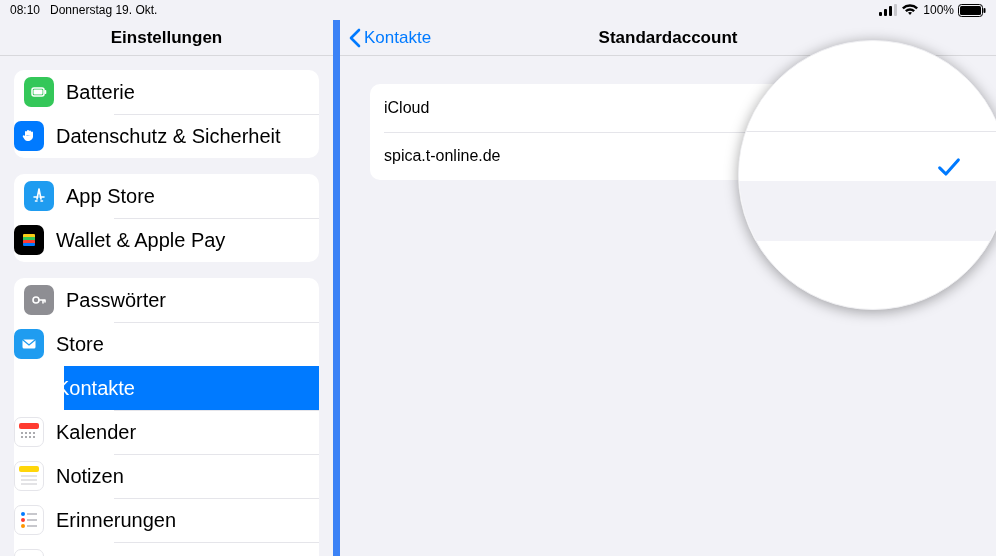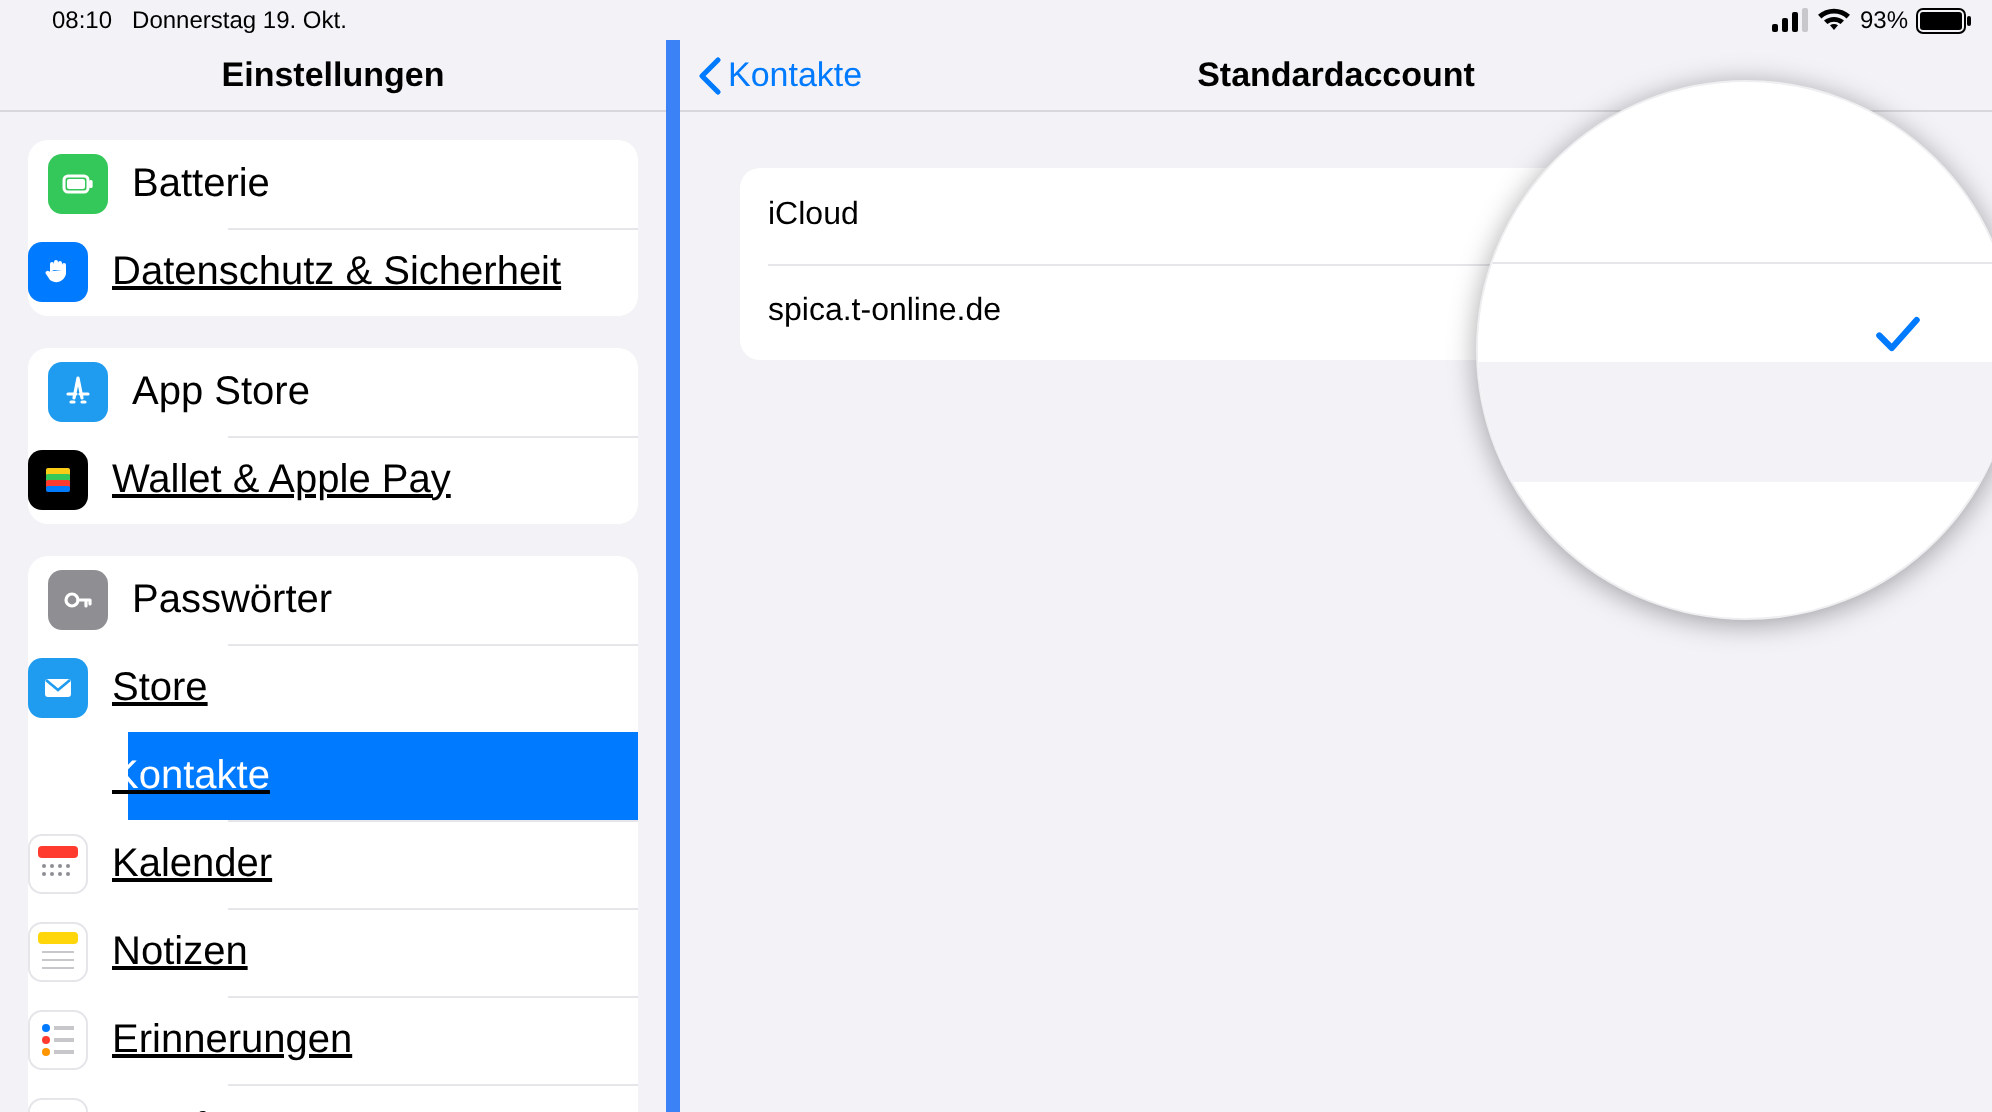--- a/index.html
+++ b/index.html
@@ -1,32 +1,32 @@
 <!DOCTYPE html>
 <html><head>
   <meta charset="utf-8">
   <style>
     * { margin:0; padding:0; box-sizing:border-box; font-family:-apple-system,BlinkMacSystemFont,"Helvetica Neue",Arial,sans-serif; -webkit-font-smoothing:antialiased; }
     html,body{width:996px;height:556px;overflow:hidden;background:#f2f2f7;}
     .root{display:flex;flex-direction:column;width:100%;height:100%;}
-    .statusbar{height:20px;display:flex;align-items:center;justify-content:space-between;padding:0 10px;font-size:12px;font-weight:500;background:#f2f2f7;margin-left:16px;}
+    .statusbar{height:20px;display:flex;align-items:center;justify-content:space-between;padding:0 10px;font-size:12px;font-weight:500;background:#f2f2f7;}
     .sb-left{display:flex;gap:10px;align-items:center;}
     .sb-right{display:flex;gap:4px;align-items:center;}
     .content{flex:1;display:flex;min-height:0;}
     
     .sidebar{width:340px;background:#f2f2f7;border-right:7px solid #3b82f6;display:flex;flex-direction:column;}
     .sb-title{height:36px;display:flex;align-items:center;justify-content:center;font-size:17px;font-weight:600;border-bottom:1px solid #d8d8dc;}
     .sb-scroll{flex:1;overflow-y:auto;padding:6px 14px 12px;}
     .group{background:#fff;border-radius:10px;overflow:hidden;margin-top:16px;}
     .group:first-child{margin-top:8px;}
     .row{display:flex;align-items:center;height:44px;padding-left:10px;cursor:pointer;}
     .row + .row{border-top:1px solid #e5e5ea;margin-left:50px;padding-left:0;}
     .row + .row .icon{margin-left:-50px;}
     .group .row{border-top:none;}
-    .group .row:not(:first-child){position:relative;text-decoration:underline;}
+    .group .row:not(:first-child){position:relative;}
     .group .row:not(:first-child)::before{content:"";position:absolute;left:50px;right:0;top:0;height:1px;background:#e5e5ea;}
     .icon{width:30px;height:30px;border-radius:7px;margin:0 12px 0 0;display:flex;align-items:center;justify-content:center;flex-shrink:0;color:#fff;}
     .row span.label{font-size:20px;color:#000;}
     .row.sel{background:#007aff;}
     .row.sel span.label{color:#fff;}
     .row.sel::before{display:none;}
     
     .detail{flex:1;background:#f2f2f7;display:flex;flex-direction:column;}
     .dt-header{height:36px;display:flex;align-items:center;border-bottom:1px solid #d8d8dc;position:relative;}
     .back{display:flex;align-items:center;color:#007aff;font-size:17px;padding-left:8px;cursor:pointer;}
@@ -65,21 +65,21 @@
             <rect x="5" y="5" width="3" height="7" rx="1" fill="#000"></rect>
             <rect x="10" y="2" width="3" height="10" rx="1" fill="#000"></rect>
             <rect x="15" y="0" width="3" height="12" rx="1" fill="#c7c7cc"></rect>
           </svg>
       </span>
       <span class="wifi">
         <svg width="18" height="12" viewBox="0 0 18 12">
             <path d="M9 11 L11 8.6 A4 4 0 0 0 7 8.6 Z M4 6.2 A8 8 0 0 1 14 6.2 L12.3 8 A5.5 5.5 0 0 0 5.7 8 Z M1 3.4 A12 12 0 0 1 17 3.4 L15.3 5.2 A9.5 9.5 0 0 0 2.7 5.2 Z" fill="#000"></path>
           </svg>
       </span>
-      <span>93%</span>
+      <span>100%</span>
       <span class="batt">
         <svg width="28" height="13" viewBox="0 0 28 13">
             <rect x="0.5" y="0.5" width="24" height="12" rx="3" fill="none" stroke="#000"></rect>
             <rect x="2" y="2" width="21" height="9" rx="1.5" fill="#000"></rect>
             <rect x="25.5" y="4" width="2" height="5" rx="1" fill="#000"></rect>
           </svg>
       </span>
     </div>
   </div>
 

